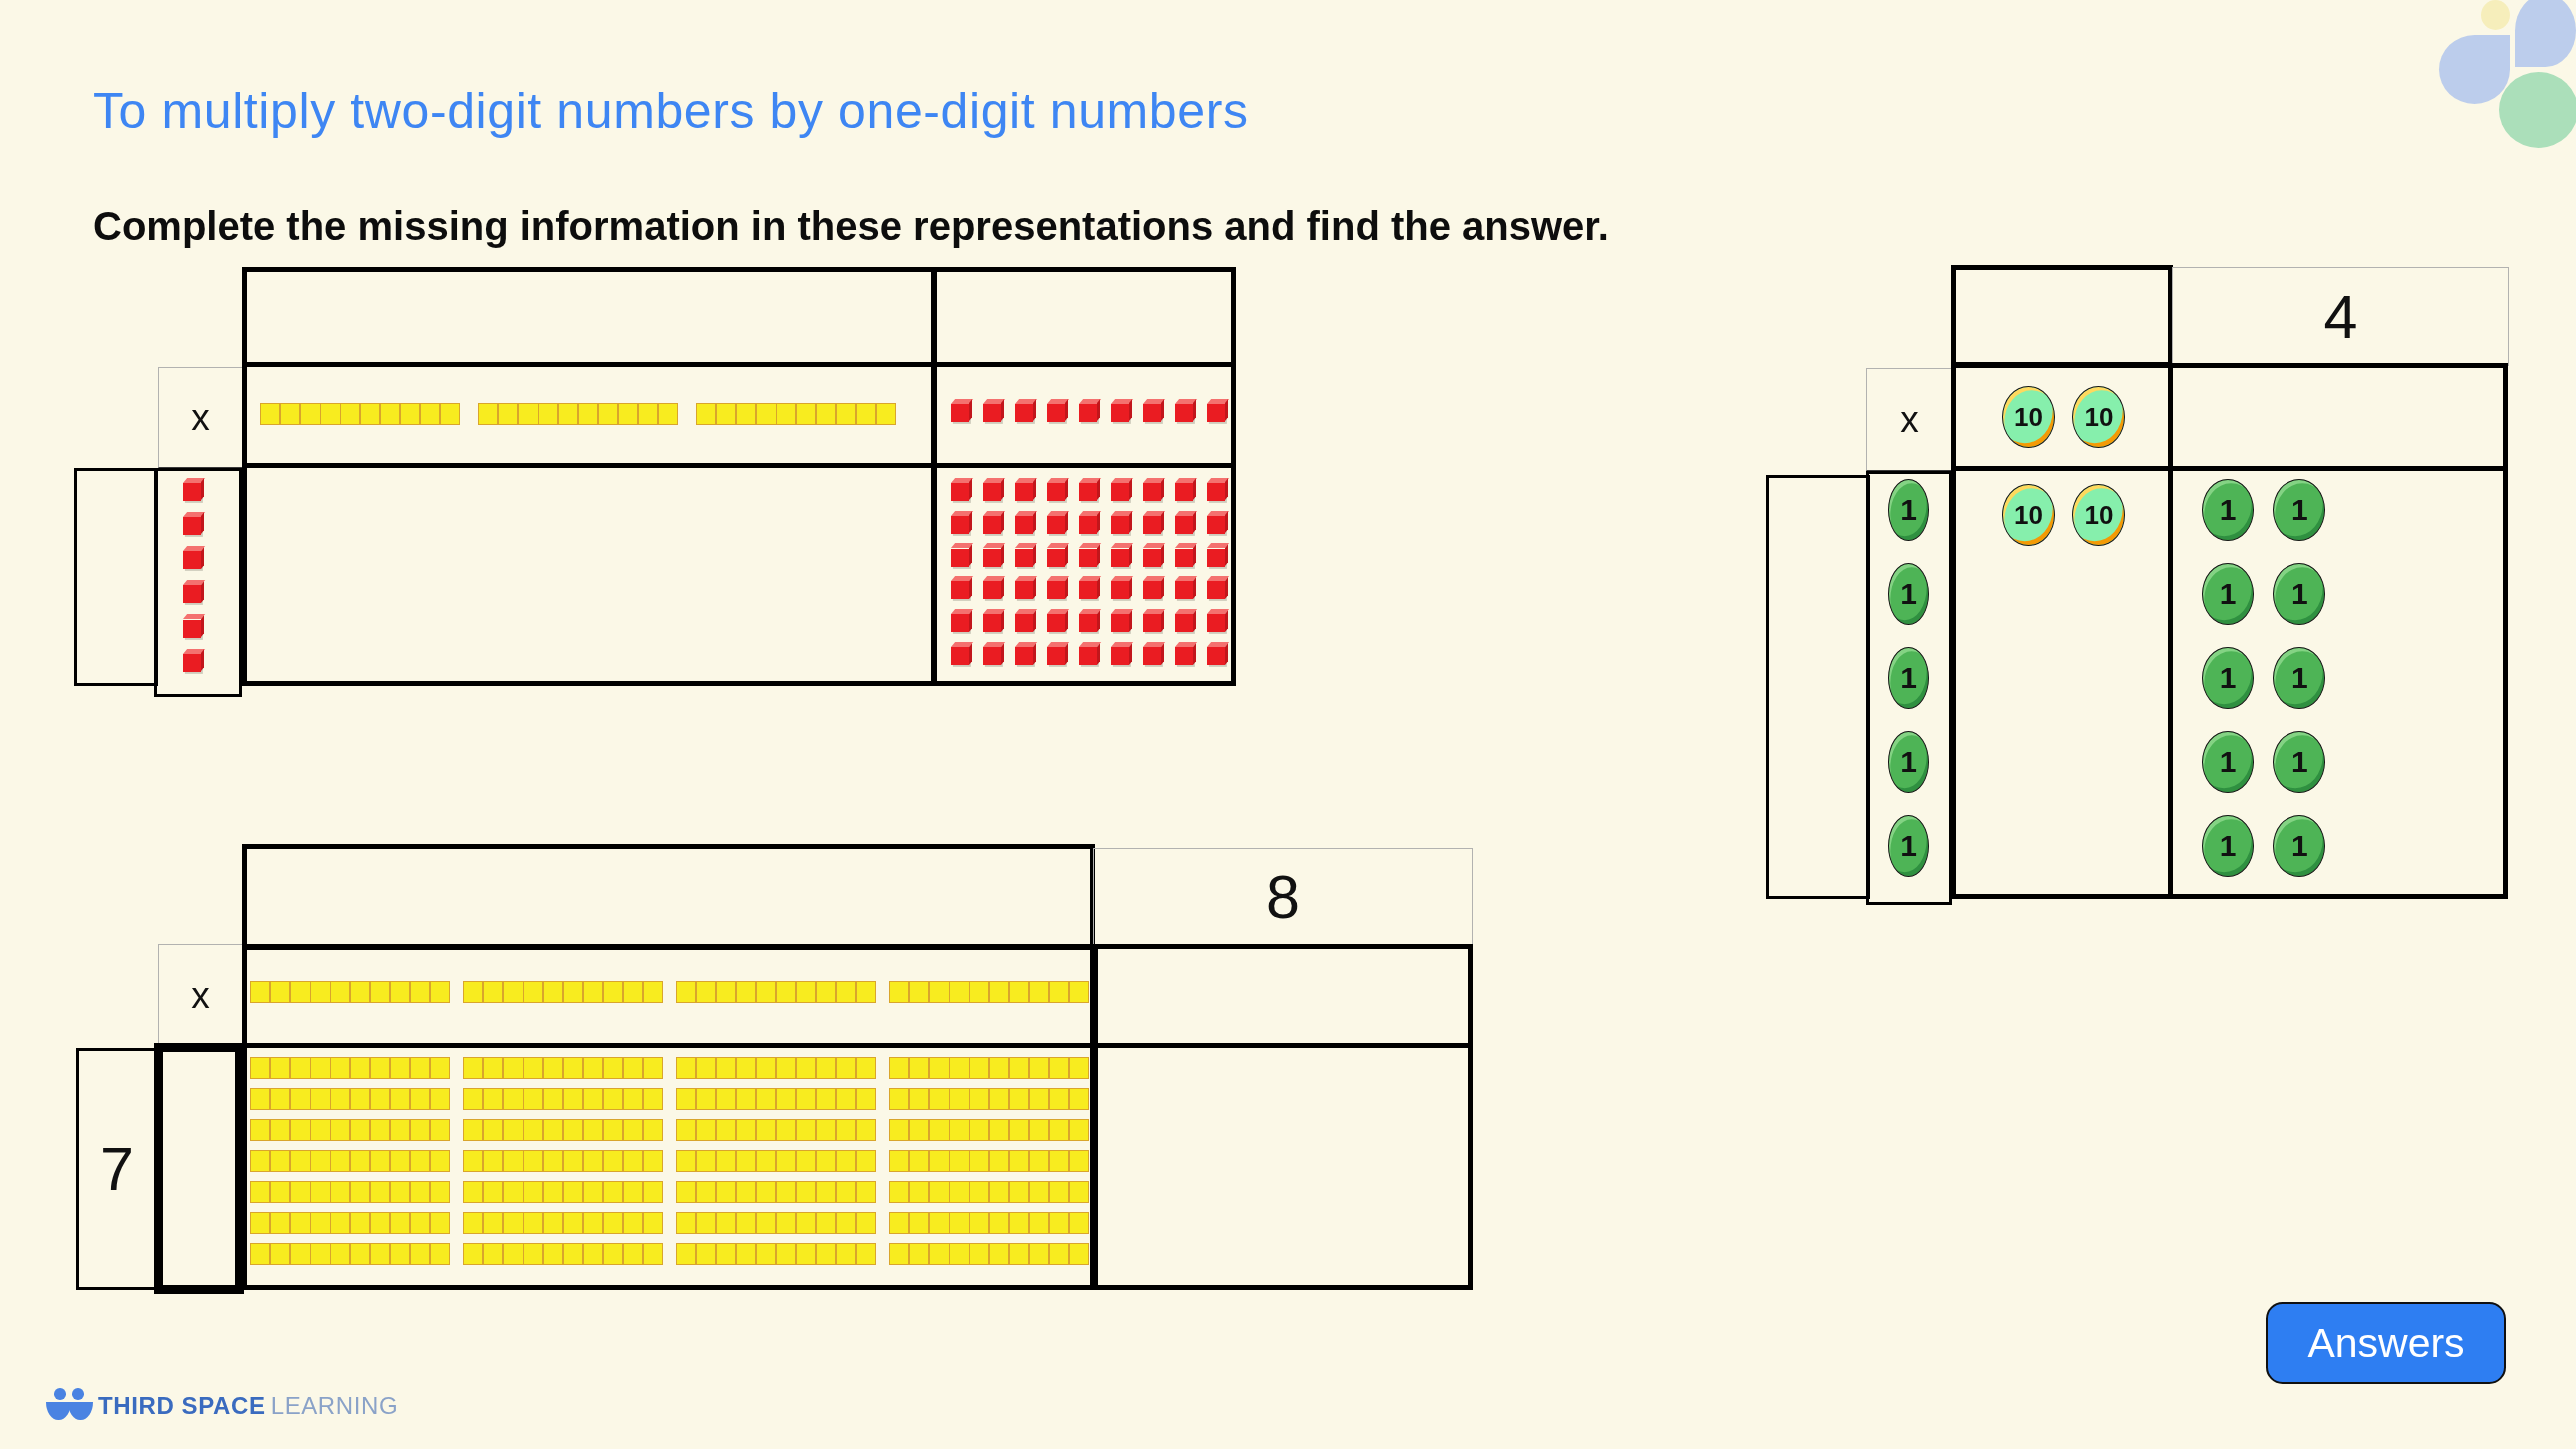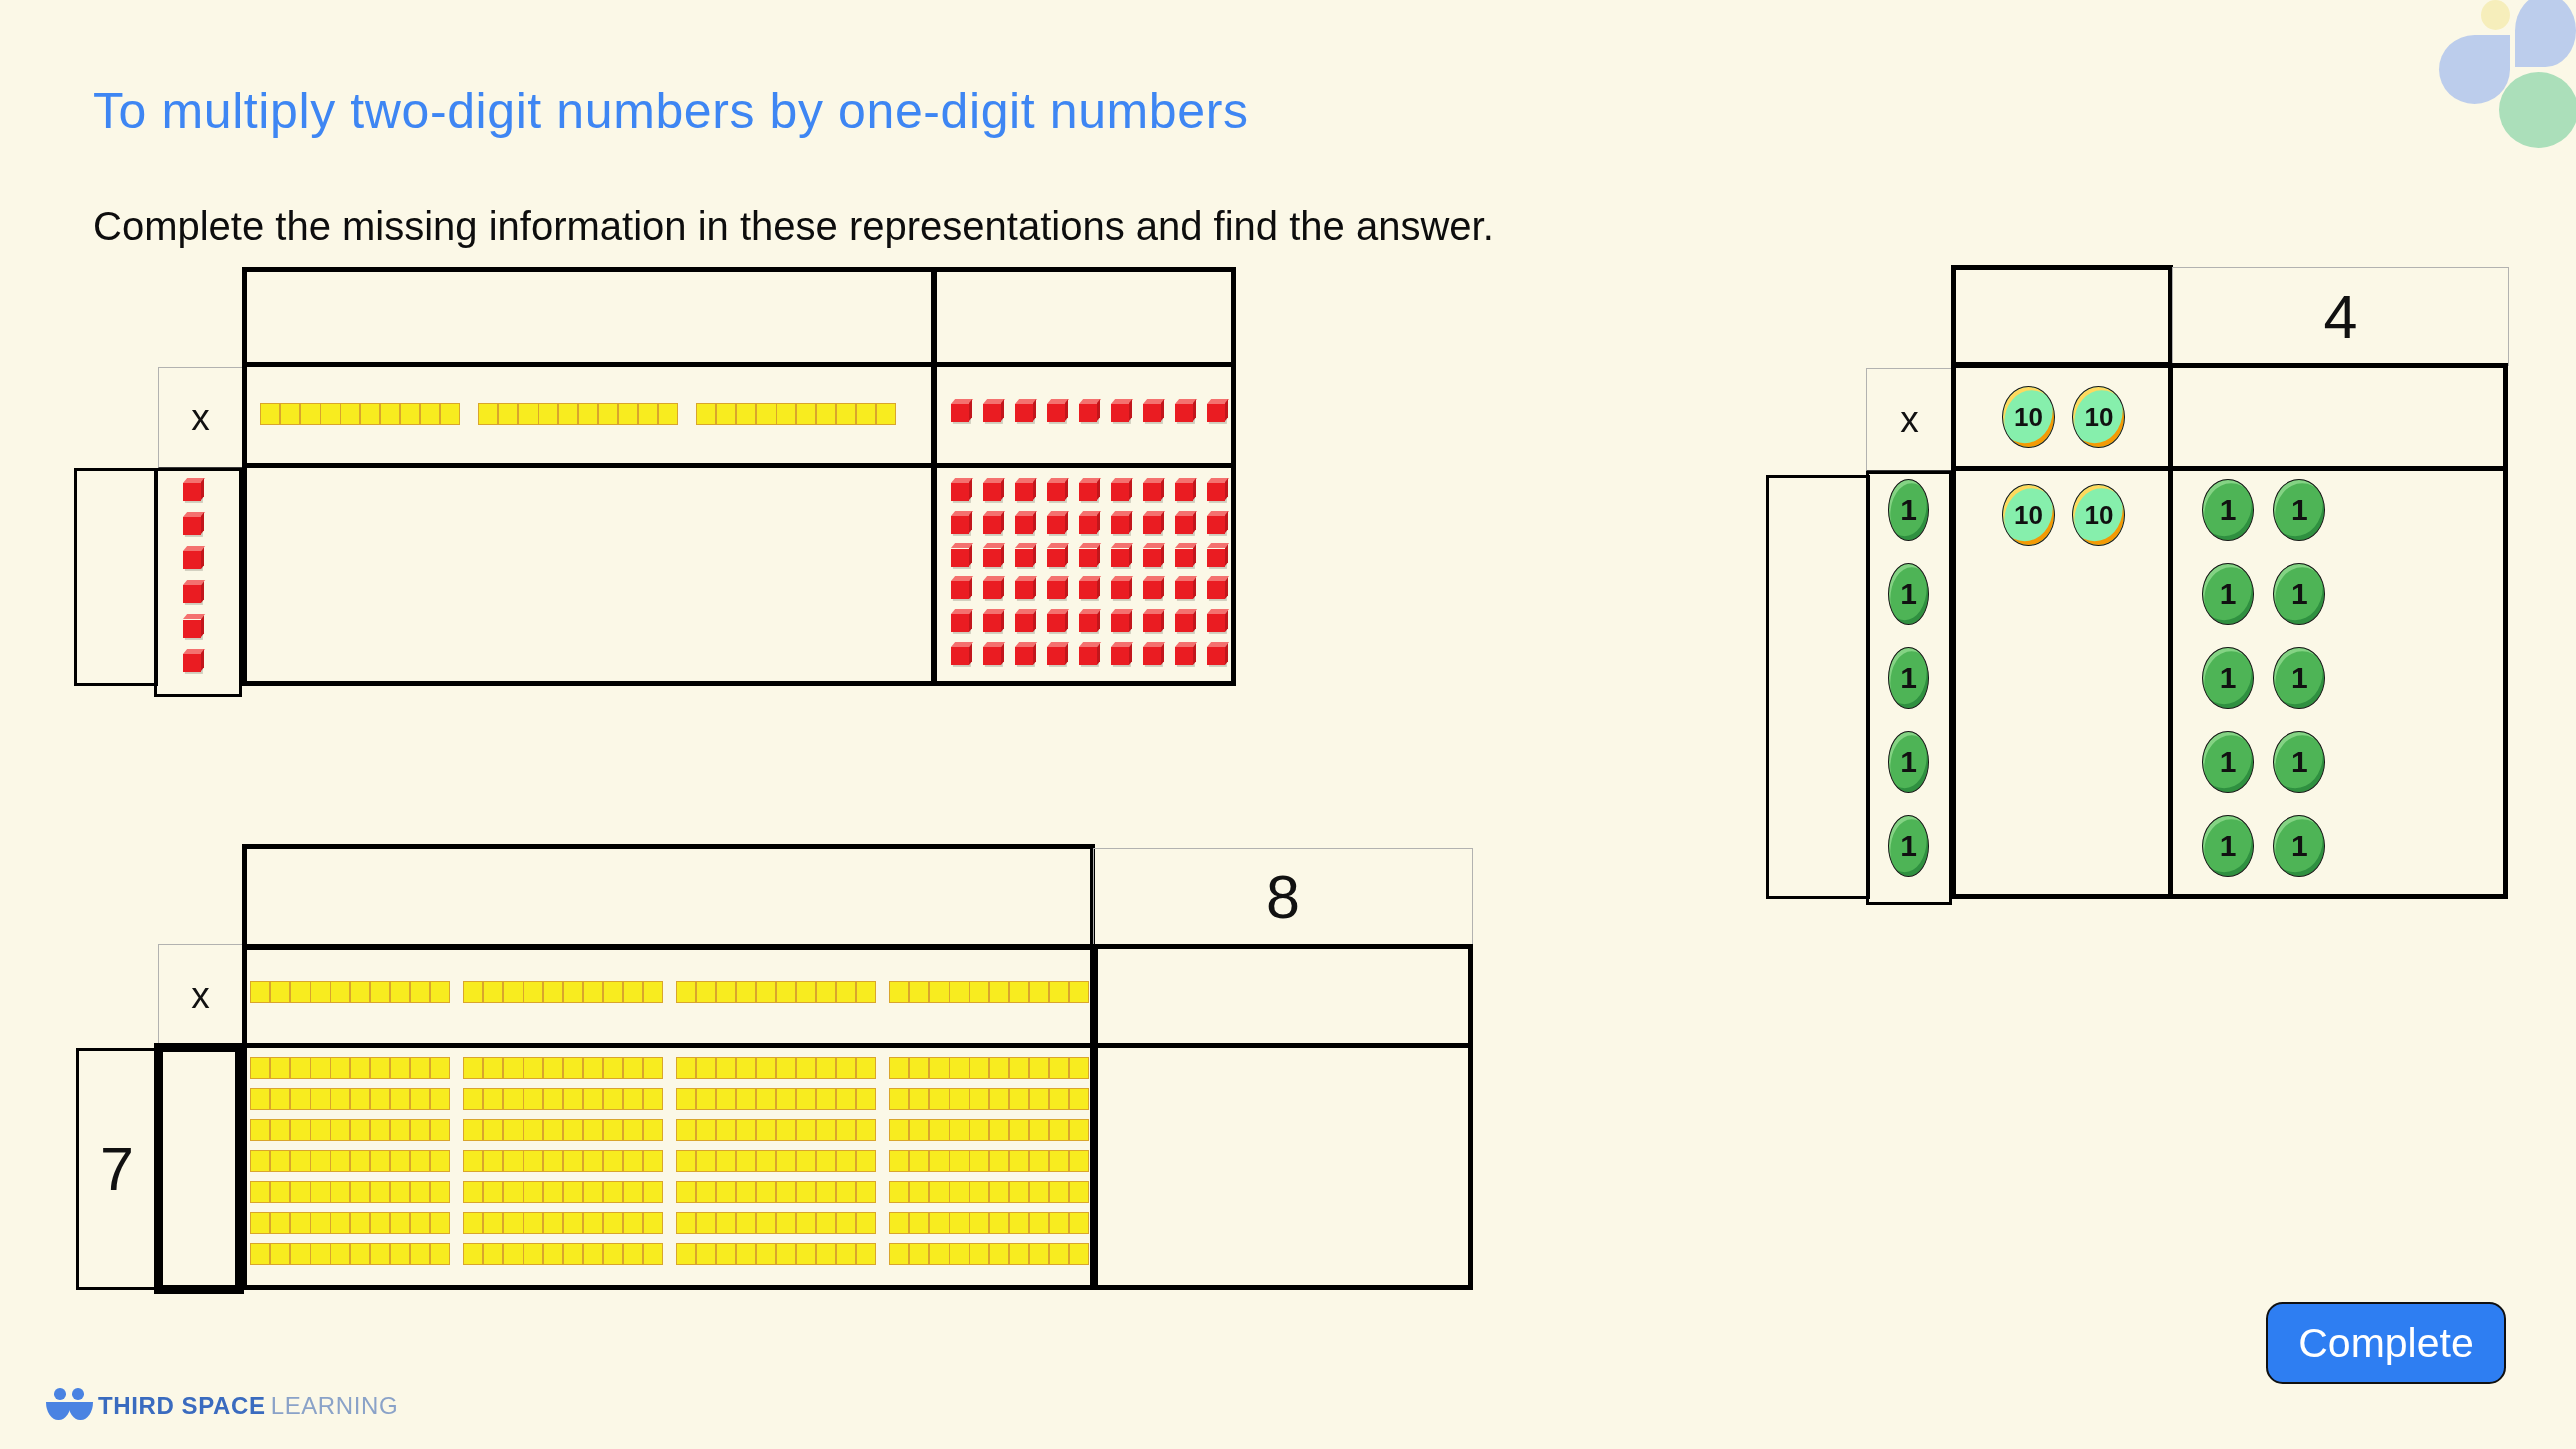--- a/index.html
+++ b/index.html
@@ -4,21 +4,21 @@
 <style>
   html,body{margin:0;padding:0;}
   body{
     width:2576px;height:1449px;position:relative;overflow:hidden;
     background:#fbf8e7;
     font-family:"Liberation Sans", sans-serif;
   }
   .abs{position:absolute;}
   
   .title{left:93px;top:82px;font-size:50px;color:#3e86f3;letter-spacing:0.6px;}
-  .instruction{left:93px;top:204px;font-size:40px;font-weight:normal;color:#0d0d0d;letter-spacing:0px;}
+  .instruction{left:93px;top:204px;font-size:40px;font-weight:bold;color:#0d0d0d;letter-spacing:0px;}
   
   .cell{position:absolute;border:5.2px solid #000;box-sizing:border-box;}
   .cell.b5{border-width:3.2px;}
   .cell.b6{border-width:3.9px;}
   .cell.b14{border-width:9px;}
   .cell.gray{border:1.9px solid #b2b2b0;}
   .cell.xcell{border:none;border-left:1.9px solid #b2b2b0;border-top:1.9px solid #b2b2b0;border-bottom:1.9px solid #3a3a3a;}
   .centered{display:flex;align-items:center;justify-content:center;}
   .xsign{font-size:37px;color:#111;}
   .bignum{font-size:61px;color:#111;font-weight:400;}
@@ -283,21 +283,21 @@
       <div class="rod"></div>
       <div class="rod"></div>
       <div class="rod"></div>
       <div class="rod"></div>
       <div class="rod"></div>
       <div class="rod"></div>
       <div class="rod"></div>
     </div>
 </div>
 
-<div class="abs answers">Complete</div>
+<div class="abs answers">Answers</div>
 
 <div class="abs logo">
   <div class="tsl-icon">
     <div class="head h1"></div>
       <div class="head h2"></div>
     <div class="cup cu1"></div>
       <div class="cup cu2"></div>
   </div>
   <div>
     <span class="logo-bold">THIRD SPACE</span><span class="logo-light">LEARNING</span>

